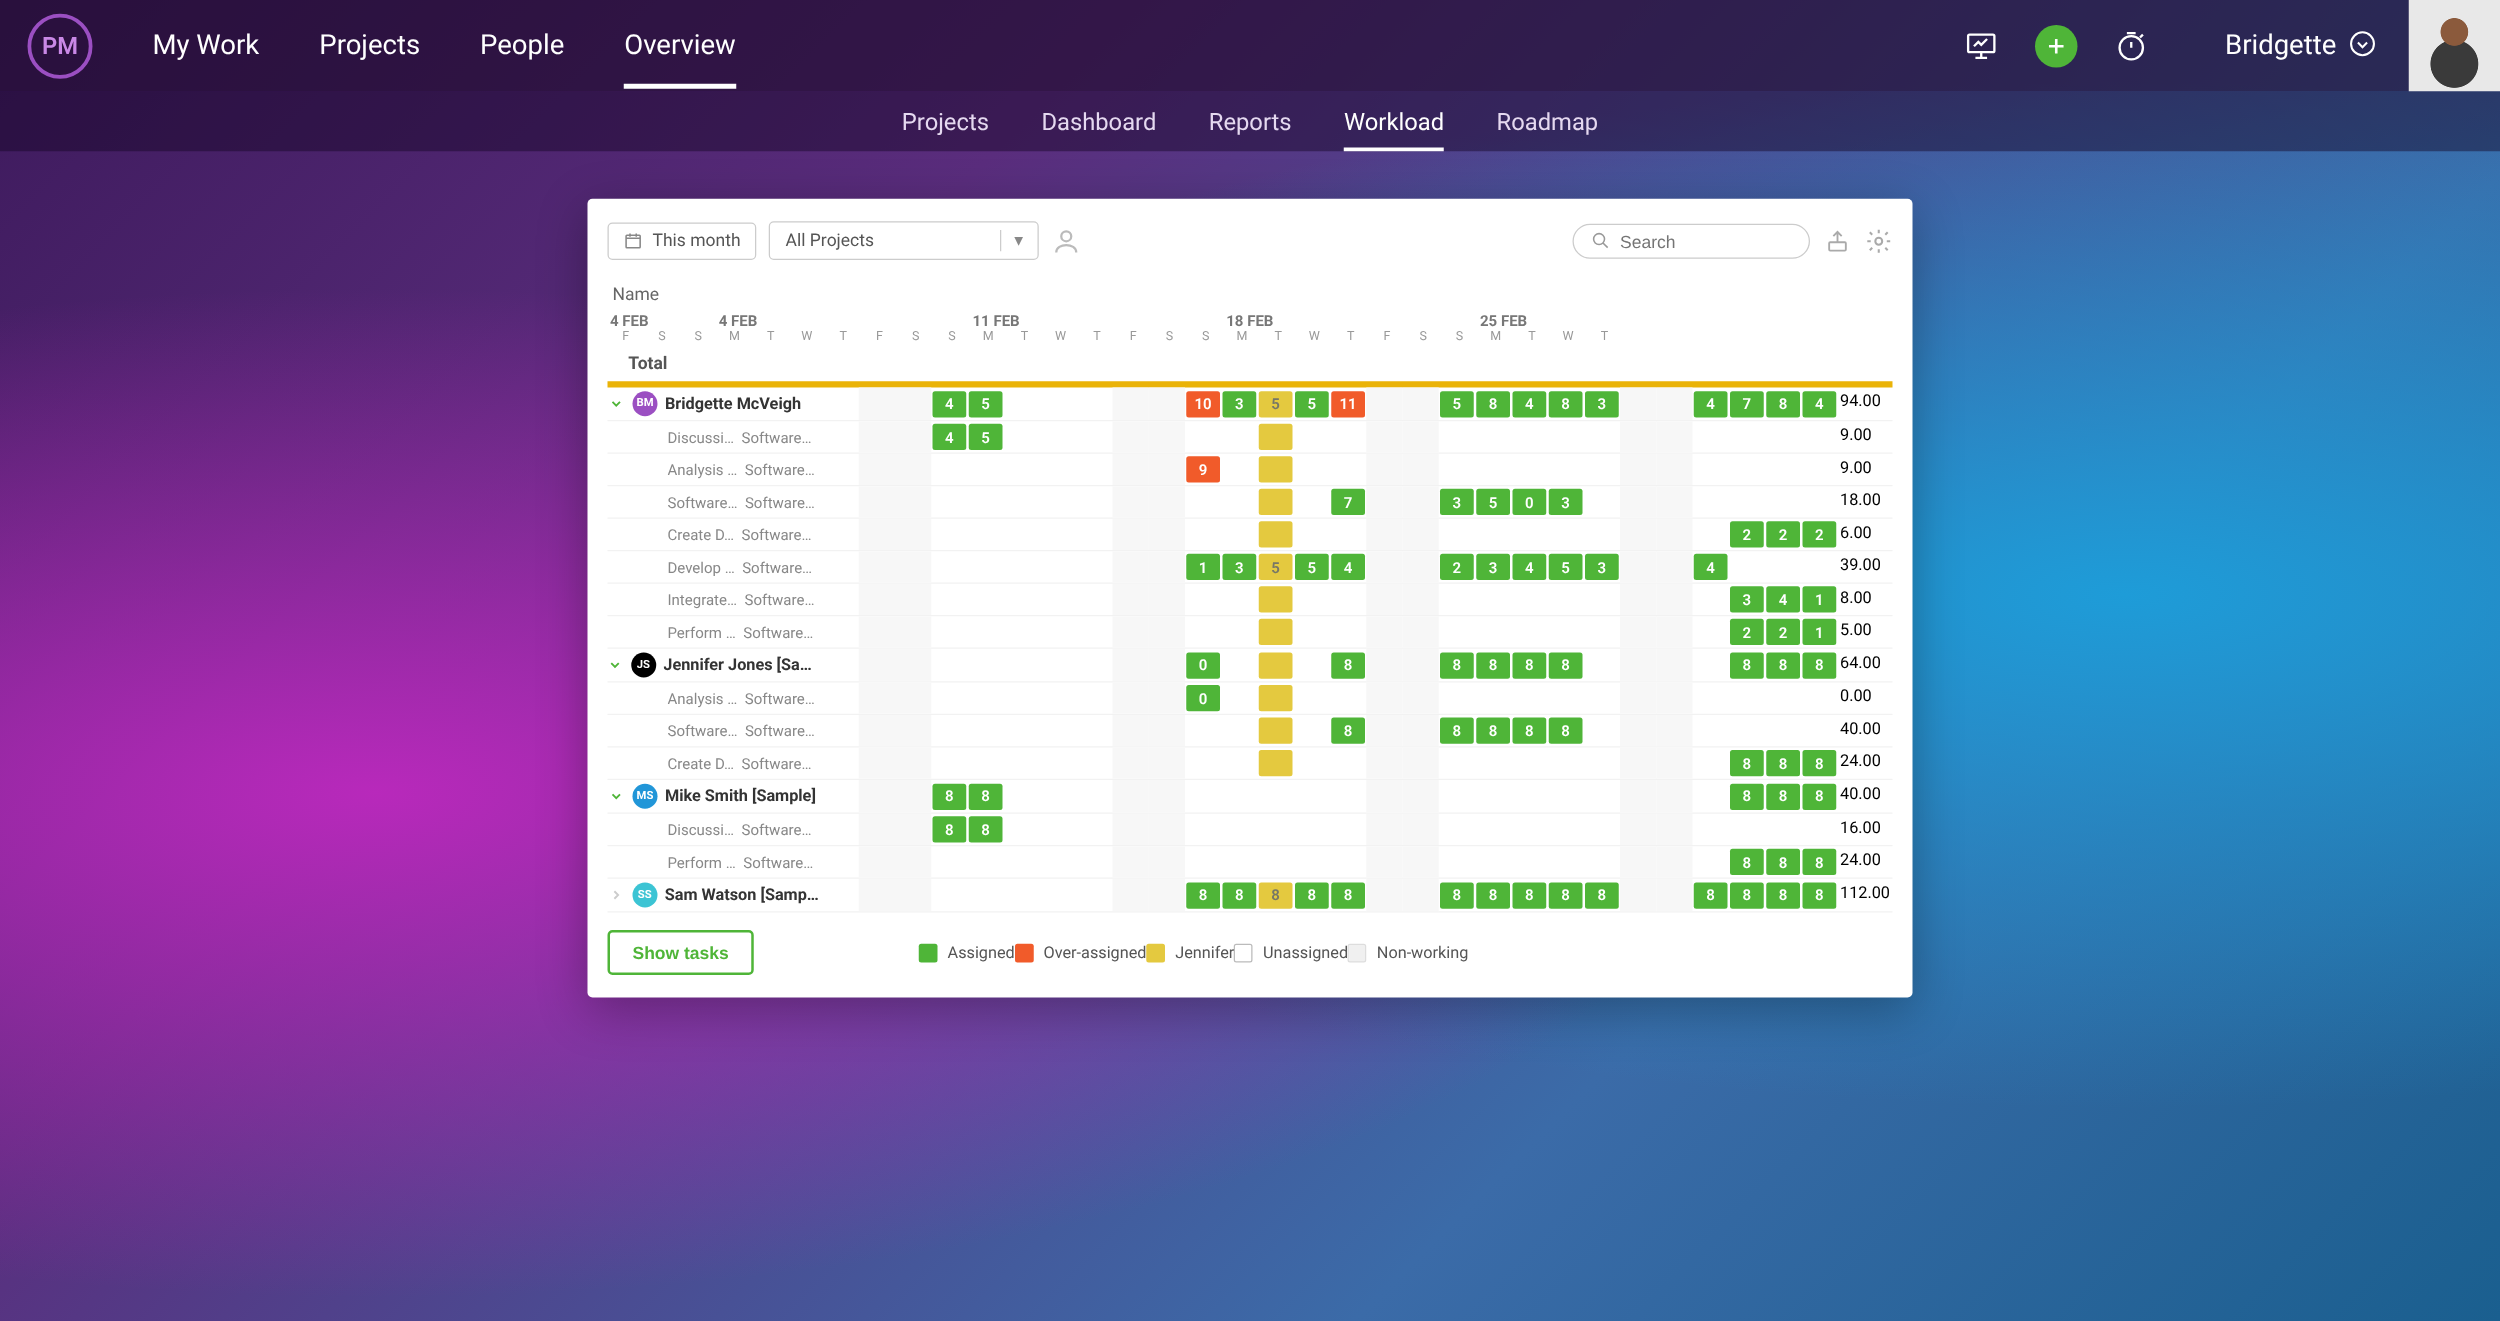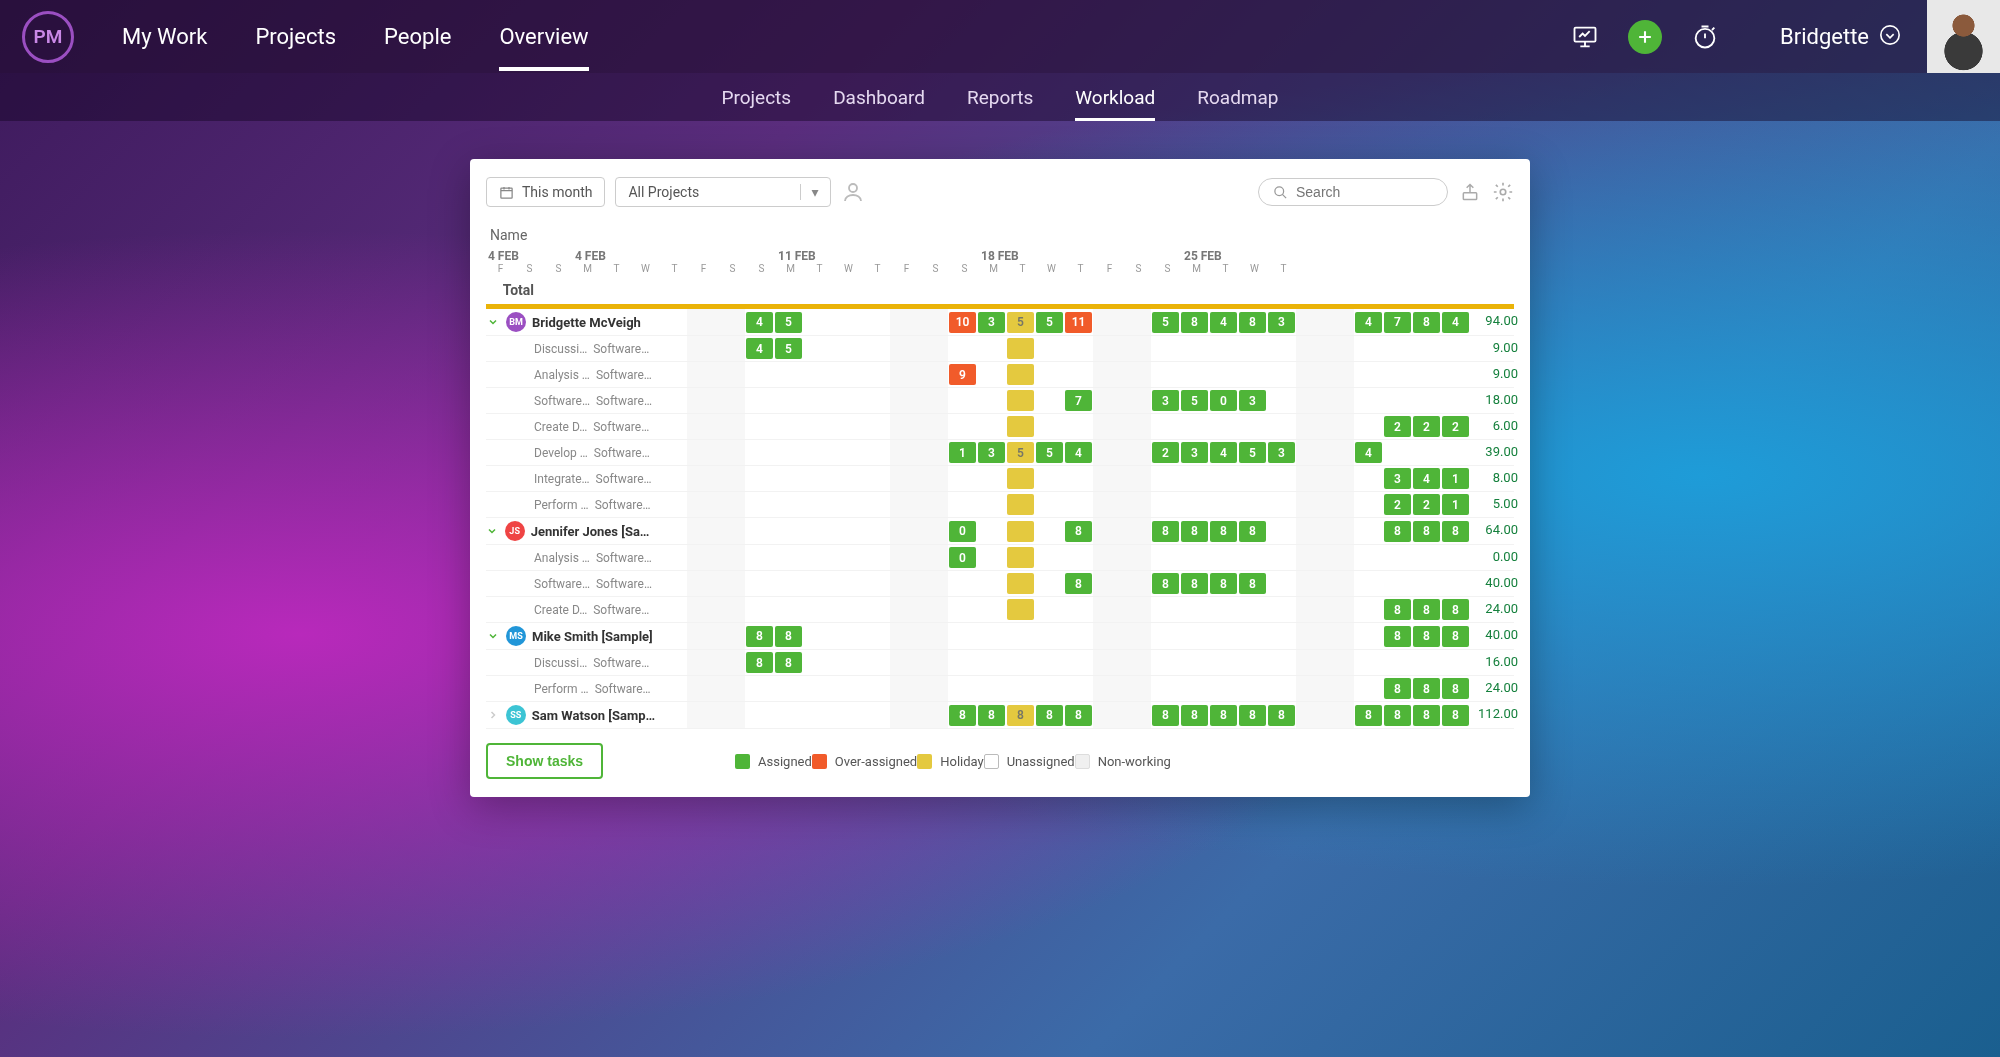--- a/index.html
+++ b/index.html
@@ -83,26 +83,26 @@
 .row-name.task { padding-left: 48px; font-size: 12px; color: #888; }
 .row-name .t1 { max-width: 62px; overflow: hidden; text-overflow: ellipsis; white-space: nowrap; }
 .row-name .t2 { max-width: 58px; overflow: hidden; text-overflow: ellipsis; white-space: nowrap; }
 .chev { color: #4fb538; cursor: pointer; width: 14px; display: inline-flex; justify-content: center; }
 .chev.closed { color: #ccc; }
 .badge {
   width: 20px; height: 20px; border-radius: 50%; font-size: 9px; color: #fff;
   display: inline-flex; align-items: center; justify-content: center; font-weight: 700; flex-shrink: 0;
 }
 .badge.bm { background: #9b4fc2; }
-.badge.js { background: #ef4444; }
+.badge.js { background: #000000; }
 .badge.ms { background: #2196d8; }
 .badge.ss { background: #3cc4d4; }
 
 .row-cal { flex: 1; display: flex; position: relative; }
-.row-total { width: 50px; flex-shrink: 0; text-align: right; padding: 4px 2px; font-size: 13px; color: #15803d; }
+.row-total { width: 50px; flex-shrink: 0; text-align: left; padding: 4px 2px; font-size: 13px; color: #000000; }
 .cell {
   width: 29px; flex-shrink: 0; padding: 2px 1px;
   display: flex; align-items: center; justify-content: center;
 }
 .cell.weekend { background: #f7f7f7; }
 .chip {
   width: 100%; height: 21px; border-radius: 2px; display: flex;
   align-items: center; justify-content: center; color: #fff; font-size: 12px; font-weight: 600;
 }
 .chip.assigned { background: #4fb538; }
@@ -1083,21 +1083,21 @@
         <div class="lg">
           <span class="sw assigned"></span>
           <span>Assigned</span>
         </div>
         <div class="lg">
           <span class="sw over"></span>
           <span>Over-assigned</span>
         </div>
         <div class="lg">
           <span class="sw holiday"></span>
-          <span>Holiday</span>
+          <span>Jennifer</span>
         </div>
         <div class="lg">
           <span class="sw unassigned"></span>
           <span>Unassigned</span>
         </div>
         <div class="lg">
           <span class="sw nonworking"></span>
           <span>Non-working</span>
         </div>
       </div>

